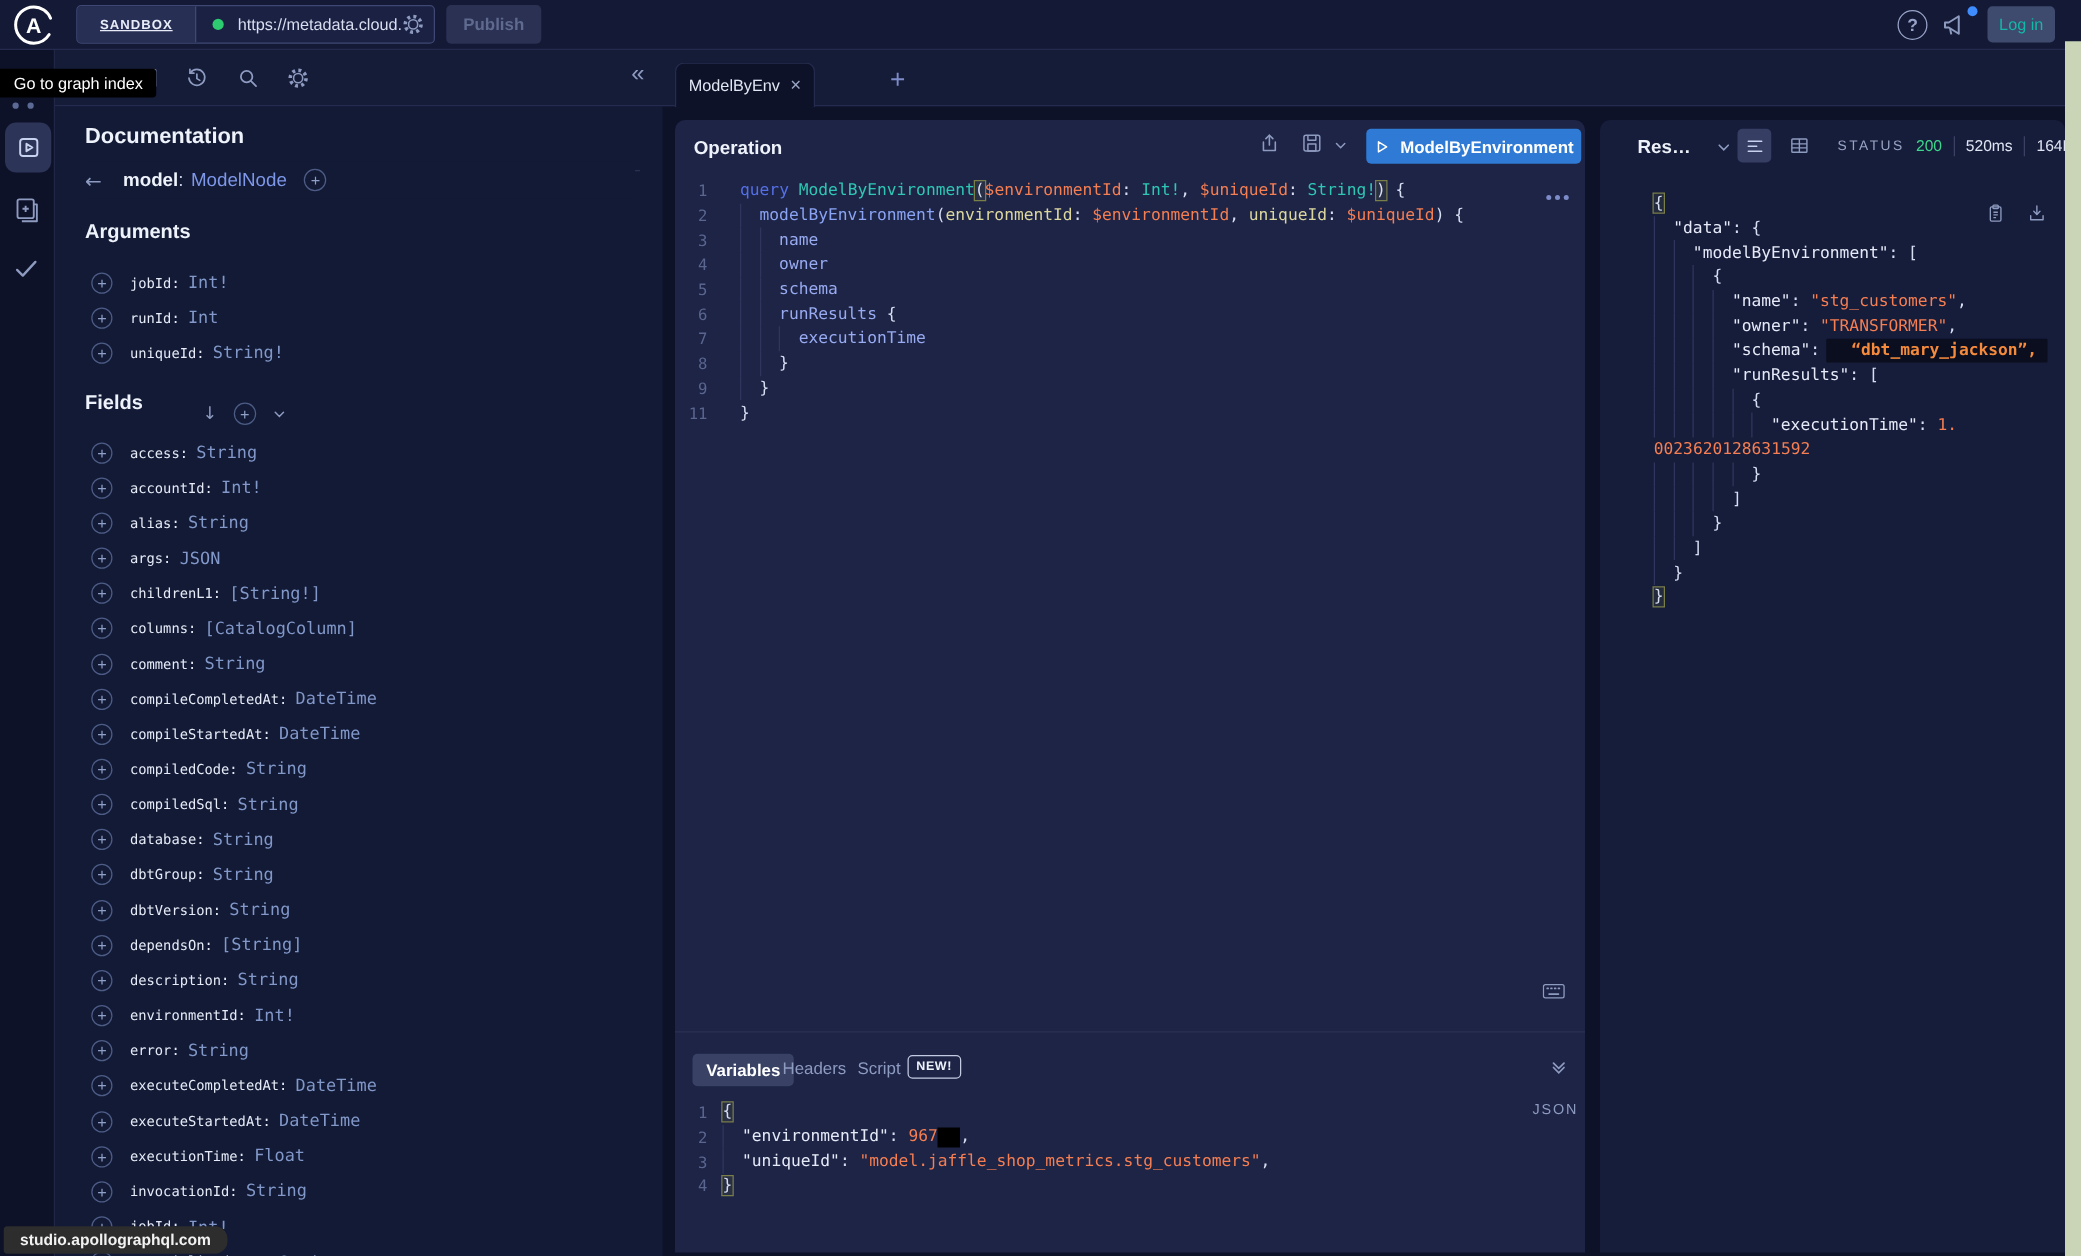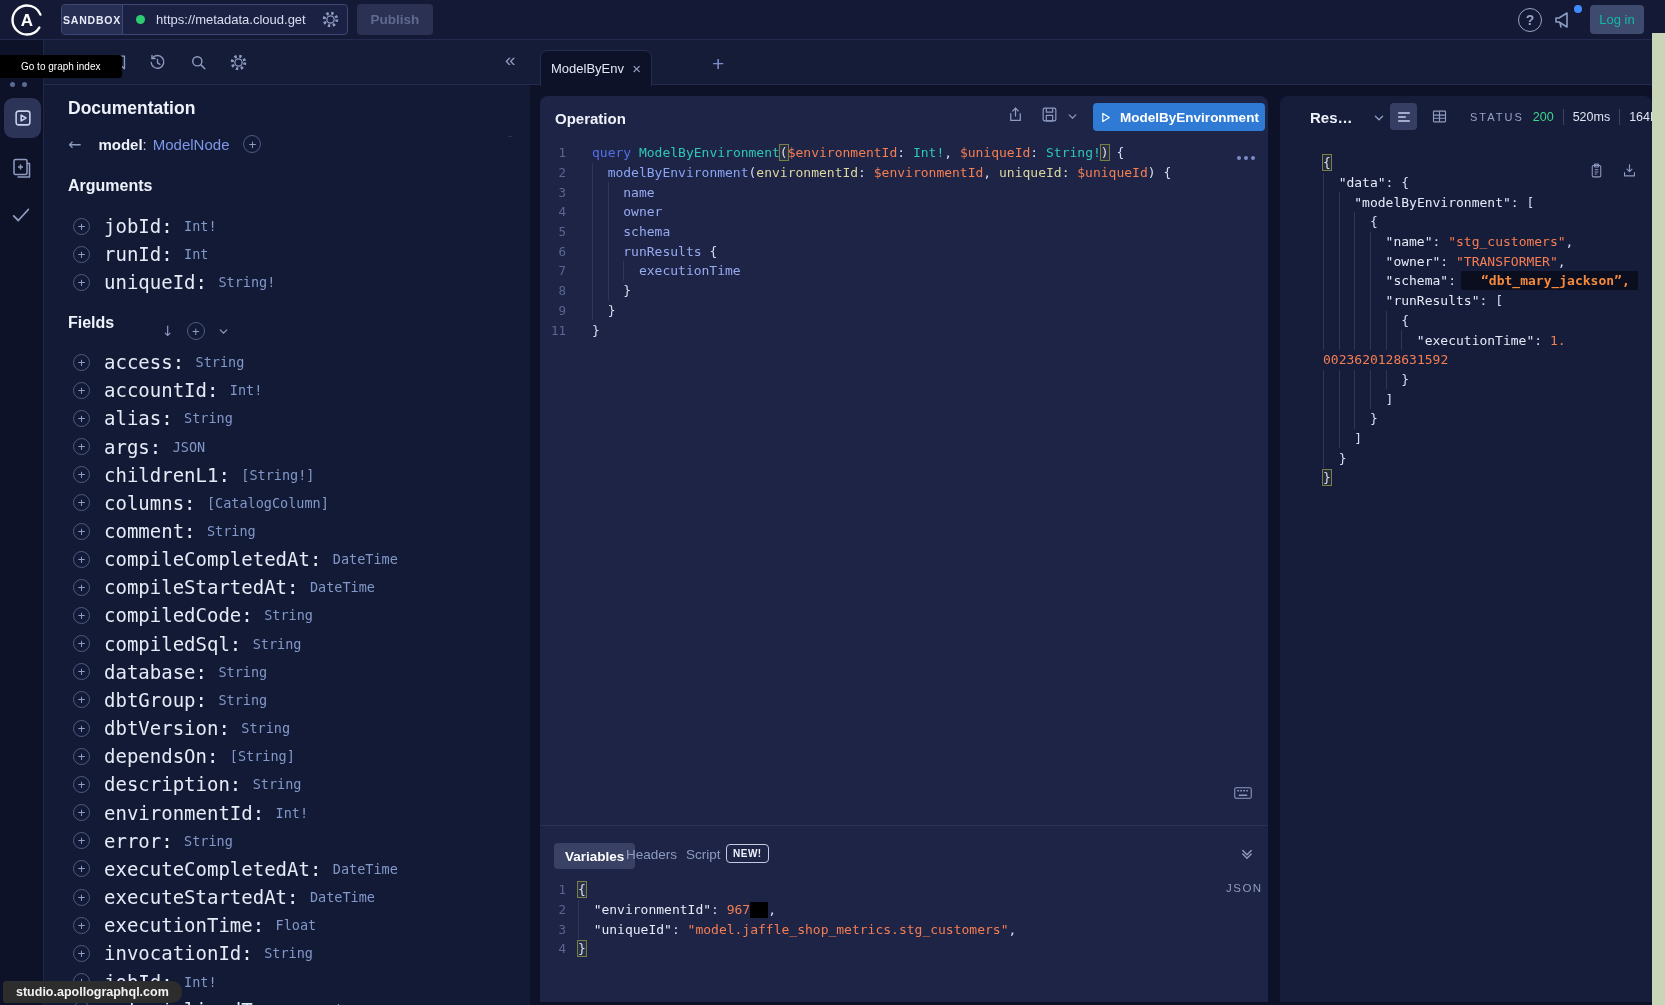--- a/index.html
+++ b/index.html
@@ -6,21 +6,21 @@
   html,body { width:1665px; height:1005px; overflow:hidden; }
   body { background:#0d1228; font-family:"Liberation Sans", sans-serif; position:relative; color:#dfe4f2; }
   .abs { position:absolute; }
   svg { display:block; }
   .icon { color:#8e9bc0; }
 
   
   #topbar { left:0; top:0; width:1665px; height:40px; background:#141a35; border-bottom:1px solid #232a4d; z-index:30; }
   #logo { left:10px; top:3px; width:34px; height:34px; }
   #sandbox-box { left:61px; top:4px; width:287px; height:31px; border:1px solid #3f4874; border-radius:4px; display:flex; align-items:center; background:#1a2142; overflow:hidden; }
-  #sandbox-label { background:#272f55; height:100%; display:flex; align-items:center; padding:0 1px; font-size:10.5px; font-weight:bold; letter-spacing:.8px; color:#e8ecf8; border-right:1px solid #3f4874; }
+  #sandbox-label { background:#272f55; height:100%; display:flex; align-items:center; padding:0 18px; font-size:10.5px; font-weight:bold; letter-spacing:.8px; color:#e8ecf8; border-right:1px solid #3f4874;text-decoration:underline; }
   #url-dot { width:9px; height:9px; border-radius:50%; background:#2ecc71; margin-left:13px; flex:none; }
   #url-text { margin-left:11px; font-size:13px; color:#d9def0; white-space:nowrap; overflow:hidden; width:152px; }
   #url-gear { margin-left:auto; margin-right:7px; }
   #publish-btn { left:357px; top:4px; width:76px; height:31px; background:#2a3153; color:#5f6a8f; font-weight:bold; font-size:13.5px; border:none; border-radius:4px; }
   #help-btn { left:1518px; top:8px; width:24px; height:24px; border:1.5px solid #97a3c8; border-radius:50%; color:#97a3c8; font-size:14px; font-weight:bold; display:flex; align-items:center; justify-content:center; background:transparent; }
   #megaphone { left:1552px; top:8px; }
   #megaphone-dot { left:1574px; top:5px; width:8px; height:8px; border-radius:50%; background:#3f8cff; }
   #login-btn { left:1590px; top:5px; width:54px; height:29px; background:#3e4a6e; color:#14b8a6; font-size:13px; border:none; border-radius:4px; }
 
   
@@ -33,39 +33,39 @@
   #new-tab-btn { left:668px; top:12px; font-size:21px; color:#7d8cc9; background:none; border:none; }
 
   
   #rail { left:0; top:40px; width:44px; height:965px; background:#0e1229; border-right:1px solid #1f2646; z-index:4; }
   #rail-dots { left:10px; top:30px; display:grid; grid-template-columns:5px 5px; gap:7px; }
   #rail-dots i { width:5px; height:5px; border-radius:50%; background:#5b6a94; }
   #explorer-btn { left:4px; top:58px; width:37px; height:40px; background:#2c3458; border:none; border-radius:9px; display:flex; align-items:center; justify-content:center; color:#c7d2ee; }
   .rail-btn { position:absolute; background:none; border:none; color:#8e9bc0; }
 
   
-  #tooltip { left:0; top:55px; height:23px; background:#000; color:#fff; font-size:10px; display:flex; align-items:center; padding:0 21px; border-radius:0 3px 3px 0; z-index:40; }
+  #tooltip { left:0; top:55px; height:23px; background:#000; color:#fff; font-size:13px; display:flex; align-items:center; padding:0 11px; border-radius:0 3px 3px 0; z-index:40; }
 
   
   #docpanel { left:44px; top:85px; width:486px; height:920px; background:#121a36; overflow:hidden; z-index:3; }
   #doc-title { position:absolute; left:24px; top:13px; font-size:17.5px; font-weight:bold; color:#eef2fa; }
   #doc-divider { position:absolute; left:24px; top:51px; width:444px; height:1px; background:#2a3154; }
   #model-row { position:absolute; left:24px; top:48px; height:30px; display:flex; align-items:center; gap:0; width:440px; background:#121a36; top:43px; }
   #model-row { top:44px; }
   #back-arrow { font-size:16px; color:#8e9bc0; background:none; border:none; margin-right:17px; font-family:"DejaVu Sans", sans-serif; }
   #model-name { font-size:15px; font-weight:bold; color:#eef2fa; }
   #model-sep { font-size:15px; color:#c7cfe6; margin-right:6px; }
   #model-type { font-size:15px; color:#7e97e8; }
   .plus-circle { width:18px; height:18px; border:1.3px solid #4d5c85; border-radius:50%; color:#8fa0c8; font-size:13px; line-height:15px; text-align:center; background:none; flex:none; }
   #model-plus { margin-left:14px; }
   .doc-h { position:absolute; left:24px; font-size:16px; font-weight:bold; color:#eef2fa; }
   .doc-list { position:absolute; left:24px; width:440px; }
   .doc-row { height:28.17px; display:flex; align-items:center; cursor:pointer; }
   .doc-row .plus-circle { margin-right:14px; margin-left:5px; width:17px; height:17px; }
-  .doc-row .fname { font-family:"DejaVu Sans Mono", monospace; font-size:19px; color:#e6ebf7; white-space:pre; }
+  .doc-row .fname { font-family:"DejaVu Sans Mono", monospace; font-size:11px; color:#e6ebf7; white-space:pre; }
   .doc-row .ftype { font-family:"DejaVu Sans Mono", monospace; font-size:13.5px; color:#8298c9; white-space:pre; }
   #fields-header-icons { position:absolute; left:118px; top:237px; display:flex; align-items:center; gap:13px; }
   #sort-icon { font-family:"DejaVu Sans", sans-serif; color:#8e9bc0; font-size:14px; background:none; border:none; }
 
   
   #status-pill { left:3px; top:981px; height:22px; background:#2d2d2d; color:#f2f2f2; font-size:12.5px; font-weight:bold; display:flex; align-items:center; padding:0 13px; border-radius:3px 10px 10px 3px; z-index:50; }
 
   
   #oppanel { left:540px; top:96px; width:728px; height:906px; background:#1d2446; border-radius:8px 8px 0 0; overflow:hidden; z-index:2; }
   #op-title { position:absolute; left:15px; top:14px; font-size:15px; font-weight:bold; color:#eef2fa;text-align:right; }

